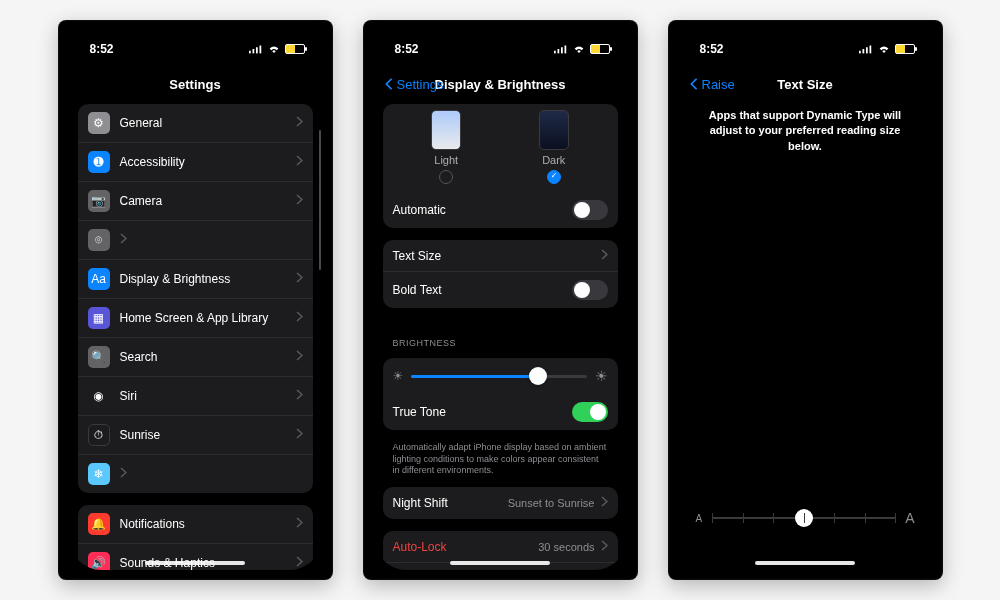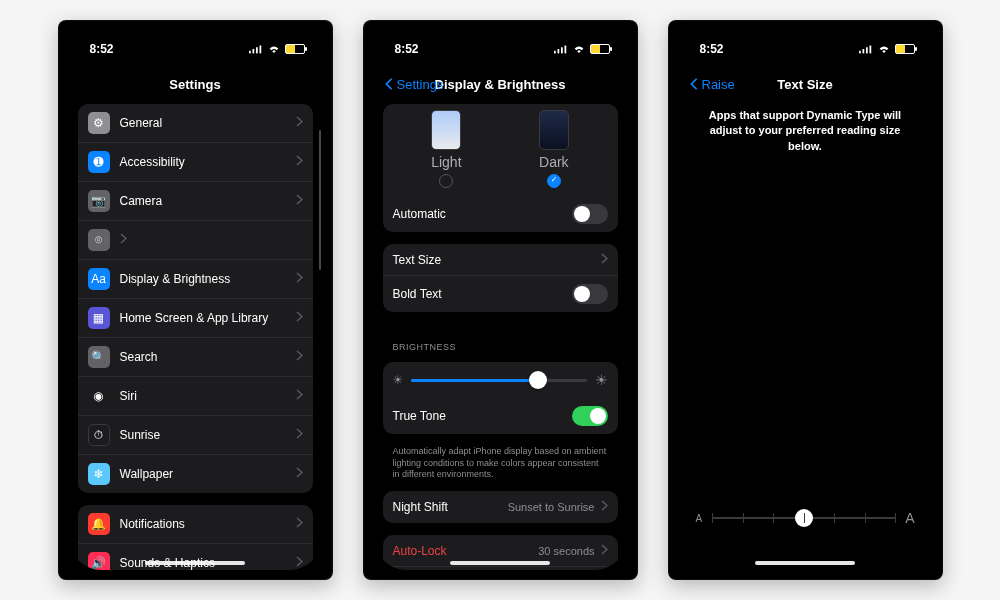--- a/index.html
+++ b/index.html
@@ -101,21 +101,21 @@
   .toggle::after { content:""; position:absolute; width:16px; height:16px; background:#fff; border-radius:50%; top:2px; left:2px; }
   .toggle.on { background: #30d158; }
   .toggle.on::after { left: 18px; }
 
   
   .appearance-row { display:flex; justify-content:space-around; padding: 6px 10px 8px; }
   .apick { display:flex; flex-direction:column; align-items:center; gap:4px; }
   .apick .mini { width: 30px; height: 40px; border-radius: 5px; }
   .mini.light { background: linear-gradient(#aecbfa,#e8eaed); border:1px solid #3a3a3c; }
   .mini.dark  { background: linear-gradient(#1e2a47,#0b1020); border:1px solid #3a3a3c; }
-  .apick .cap { font-size:14px; color:#aeaeb2; }
+  .apick .cap { font-size:11px; color:#aeaeb2; }
   .radio { width:14px; height:14px; border-radius:50%; border:1.5px solid #555; }
   .radio.on { background:#0a84ff; border-color:#0a84ff; position:relative; }
   .radio.on::after{ content:""; position:absolute; inset:3px; border-radius:50%; background:transparent; }
   .radio.on::before{ content:"✓"; color:#fff; font-size:8px; position:absolute; left:3px; top:0; }
 
   
   .slider-row { display:flex; align-items:center; gap:8px; padding:10px; }
   .sun-small, .sun-big { color:#8e8e93; }
   .track { flex:1; height:3px; background:#3a3a3c; border-radius:2px; position:relative; }
   .track .fill { position:absolute; left:0; top:0; bottom:0; width:72%; background:#0a84ff; border-radius:2px;}
@@ -232,21 +232,20 @@
           </div>
           <div class="row">
             <span class="icon-box c-black2" style="color:#fff">⏱</span>
             <span class="label">Sunrise</span>
             <span class="chevron"><svg viewBox="0 0 7 11">
                 <path d="M1 1 L6 5.5 L1 10" stroke="#5a5a5e" stroke-width="1.5" fill="none"></path>
               </svg></span>
           </div>
           <div class="row">
             <span class="icon-box c-teal" style="color:#fff">❄︎</span>
-            <span class="label">Wallpaper</span>
             <span class="chevron"><svg viewBox="0 0 7 11">
                 <path d="M1 1 L6 5.5 L1 10" stroke="#5a5a5e" stroke-width="1.5" fill="none"></path>
               </svg></span>
           </div>
         </div>
       <div class="group" id="p1g2">
           <div class="row">
             <span class="icon-box c-red" style="color:#fff">🔔</span>
             <span class="label">Notifications</span>
             <span class="chevron"><svg viewBox="0 0 7 11">

